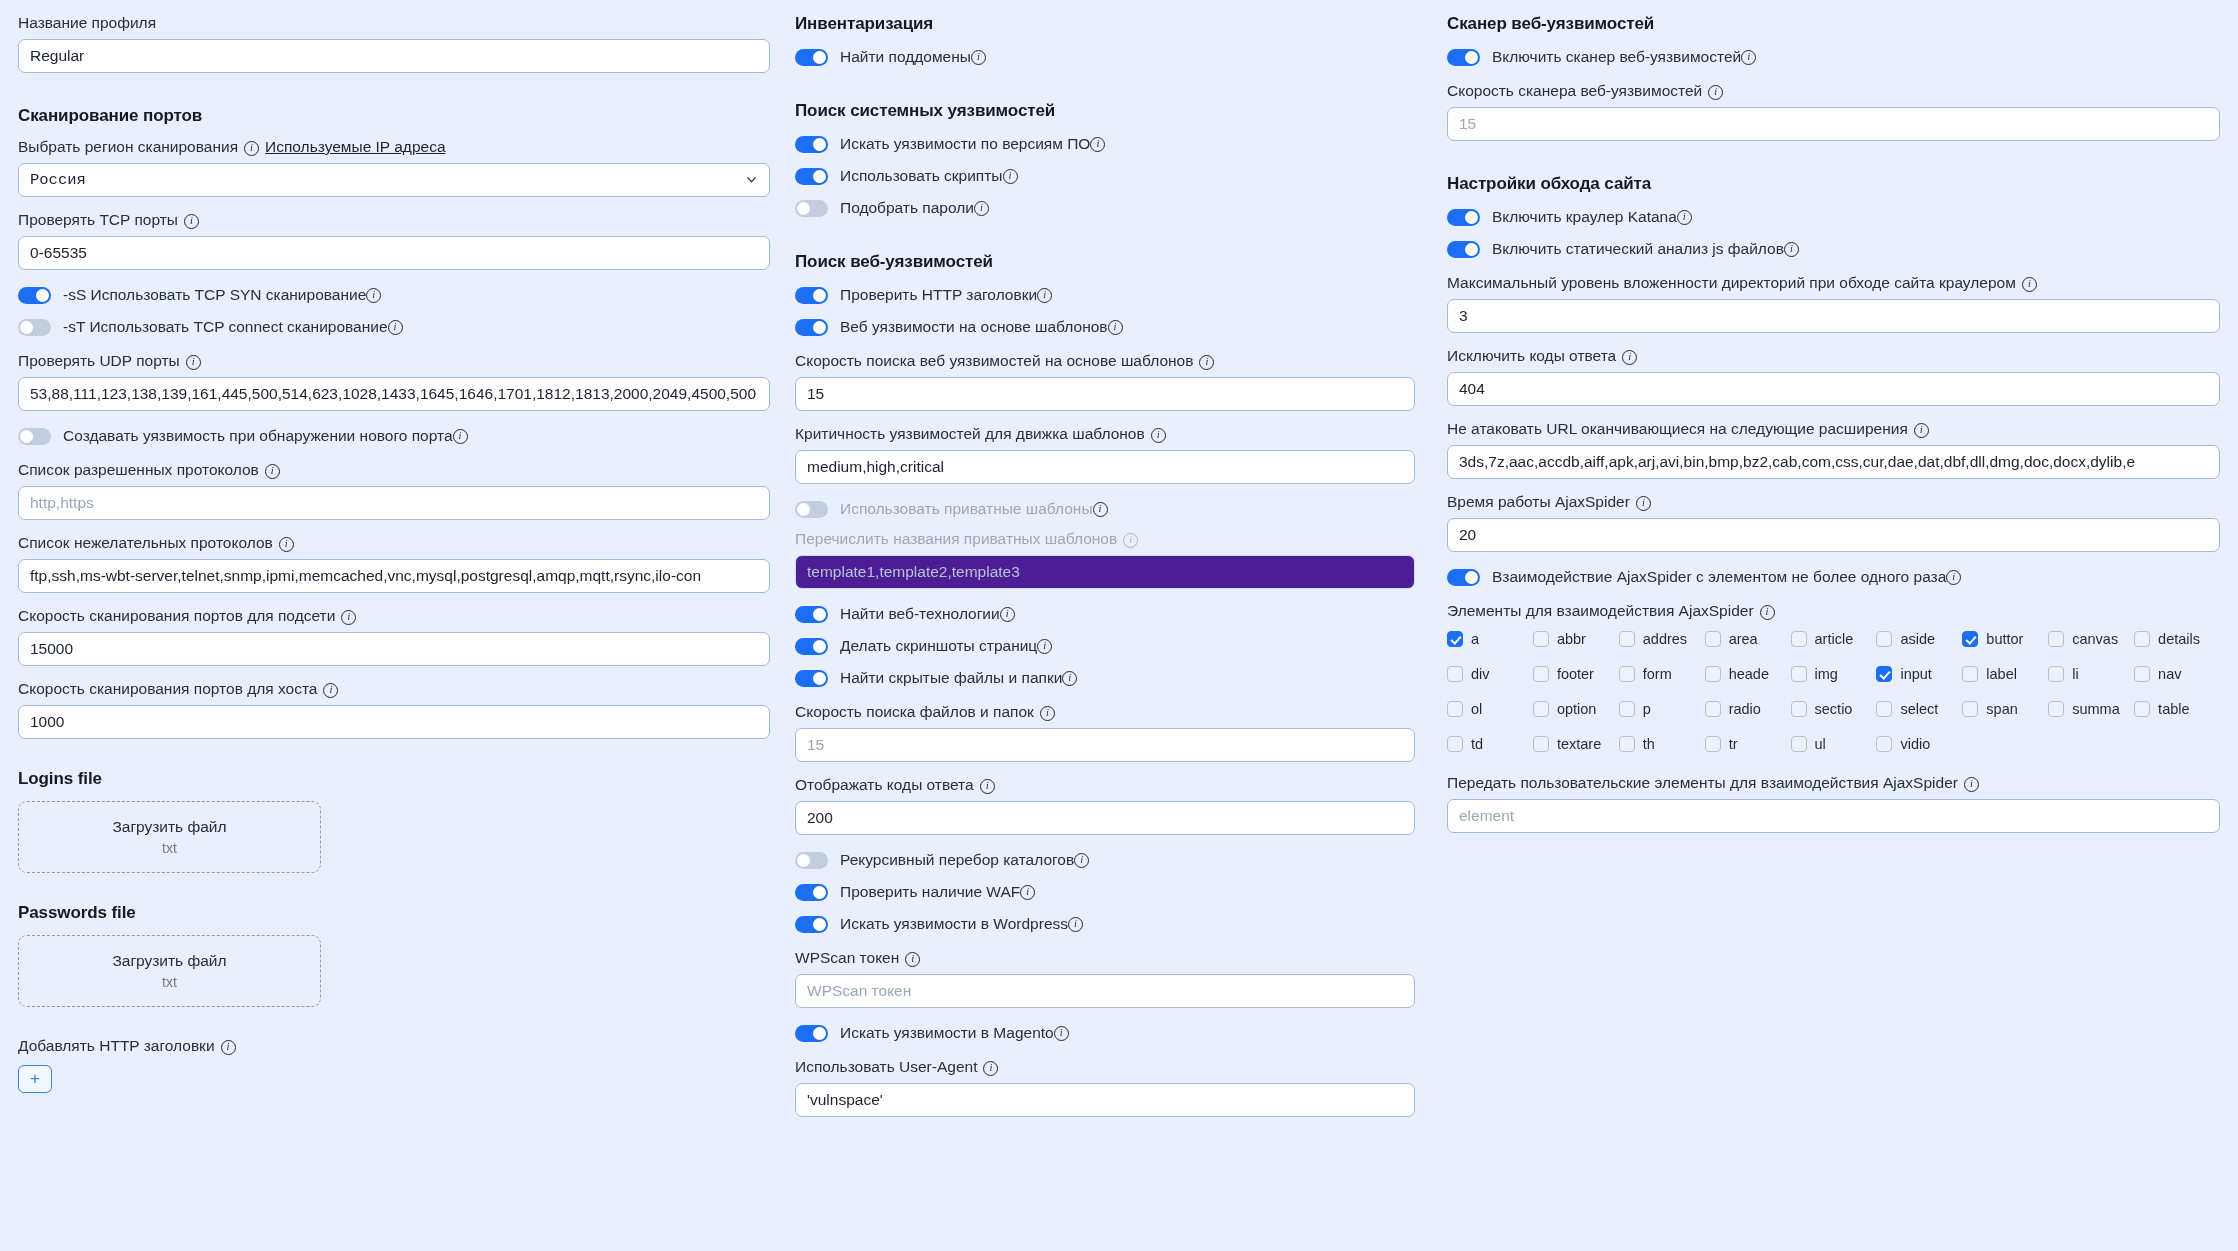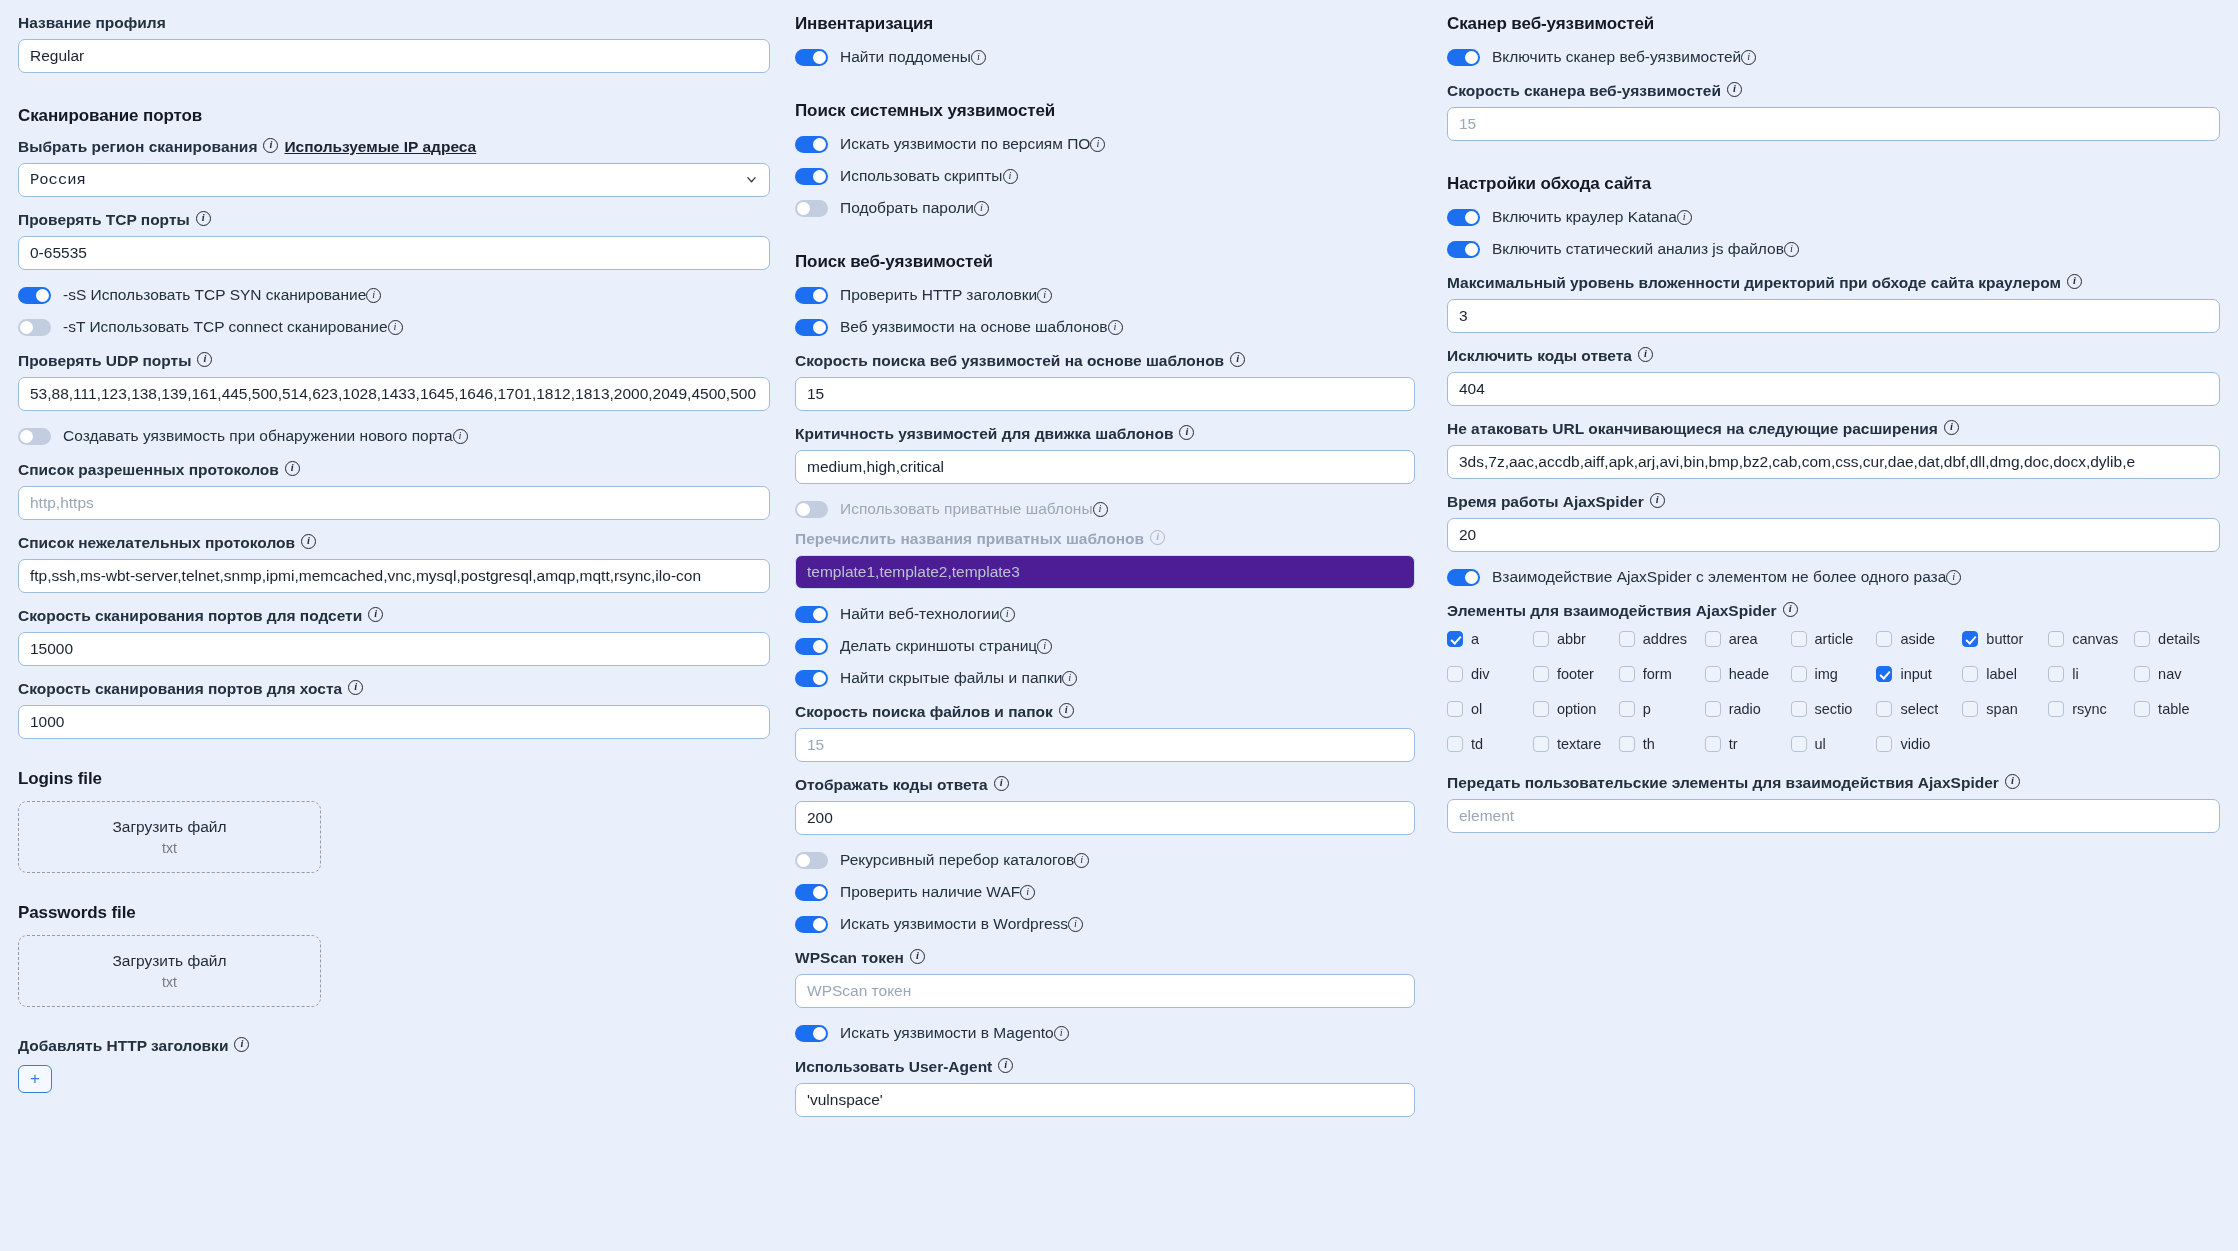--- a/index.html
+++ b/index.html
@@ -16,21 +16,21 @@
   .col-left  { width: 790px;  padding-left: 18px; padding-right: 20px; }
   .col-mid   { width: 645px;  padding-left: 5px;  padding-right: 20px; }
   .col-right { width: 803px;  padding-left: 12px; padding-right: 18px; }
 
   .sect-title { font-size: 17px; font-weight: bold; color: #121a26; margin: 0 0 12px 0; letter-spacing: -0.1px; }
   .sect-title.gap { margin-top: 33px; }
 
   .field { margin-bottom: 14px; }
   .flabel {
     font-size: 15.5px; color: #22303f; margin-bottom: 7px;
-    display: flex; align-items: flex-start; gap: 6px; white-space: nowrap; font-weight: bold;
+    display: flex; align-items: flex-end; gap: 6px; white-space: nowrap;
   }
   .flabel.dim { color: #9aa7b8; }
 
   .info {
     display: inline-flex; align-items: center; justify-content: center;
     width: 15px; height: 15px; border-radius: 50%;
     border: 1.4px solid #1e2a38; color: #1e2a38;
     font-size: 10.5px; font-style: italic; font-family: "Liberation Serif", serif;
     line-height: 1; flex: none; position: relative; top: 0px;
   }
@@ -601,21 +601,21 @@
         <div class="cbitem">
           <div class="cb"></div>
           <span class="cbtxt">select</span>
         </div>
         <div class="cbitem">
           <div class="cb"></div>
           <span class="cbtxt">span</span>
         </div>
         <div class="cbitem">
           <div class="cb"></div>
-          <span class="cbtxt">rsync</span>
+          <span class="cbtxt">summa</span>
         </div>
         <div class="cbitem">
           <div class="cb"></div>
           <span class="cbtxt">table</span>
         </div>
         <div class="cbitem">
           <div class="cb"></div>
           <span class="cbtxt">td</span>
         </div>
         <div class="cbitem">

